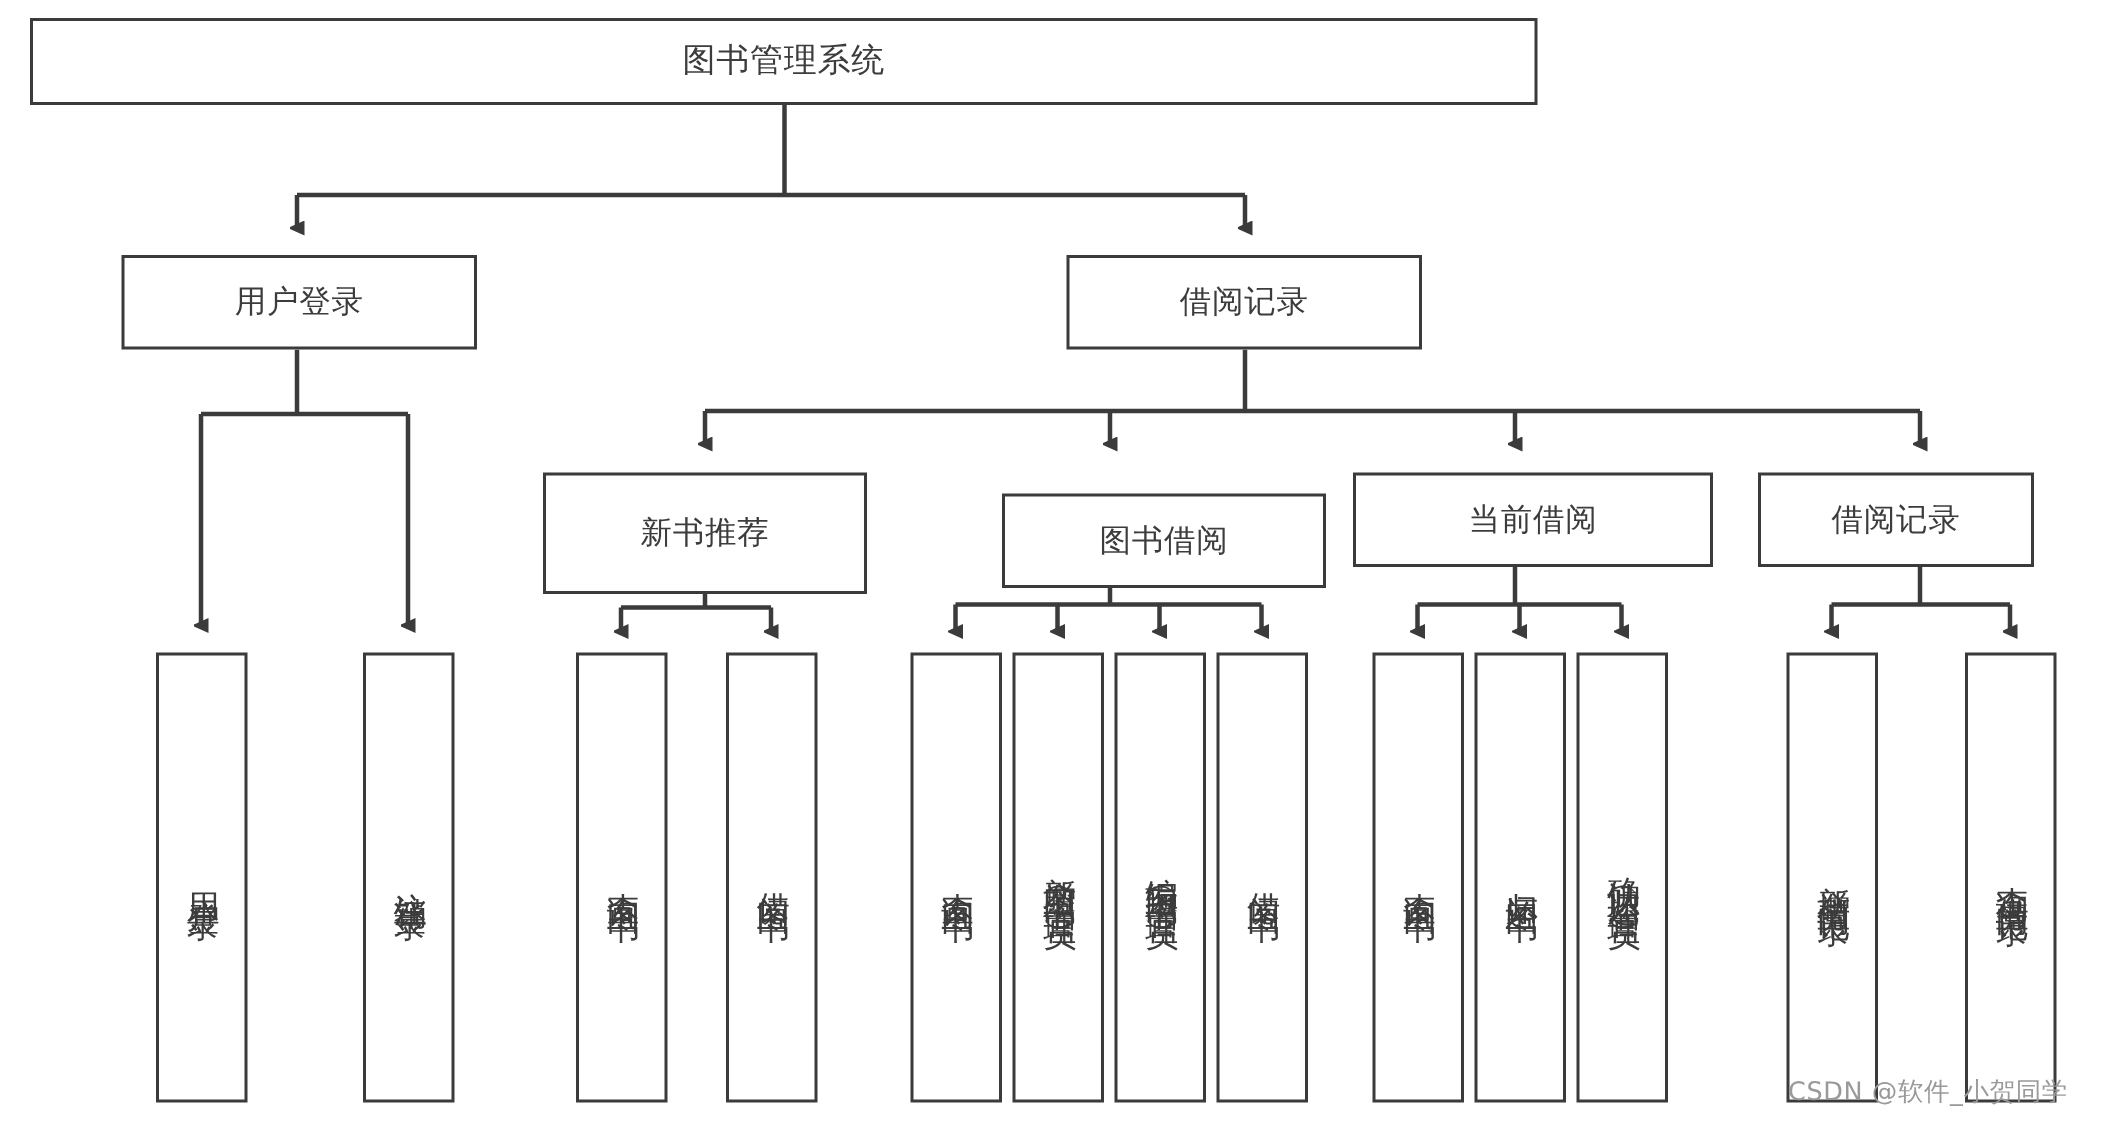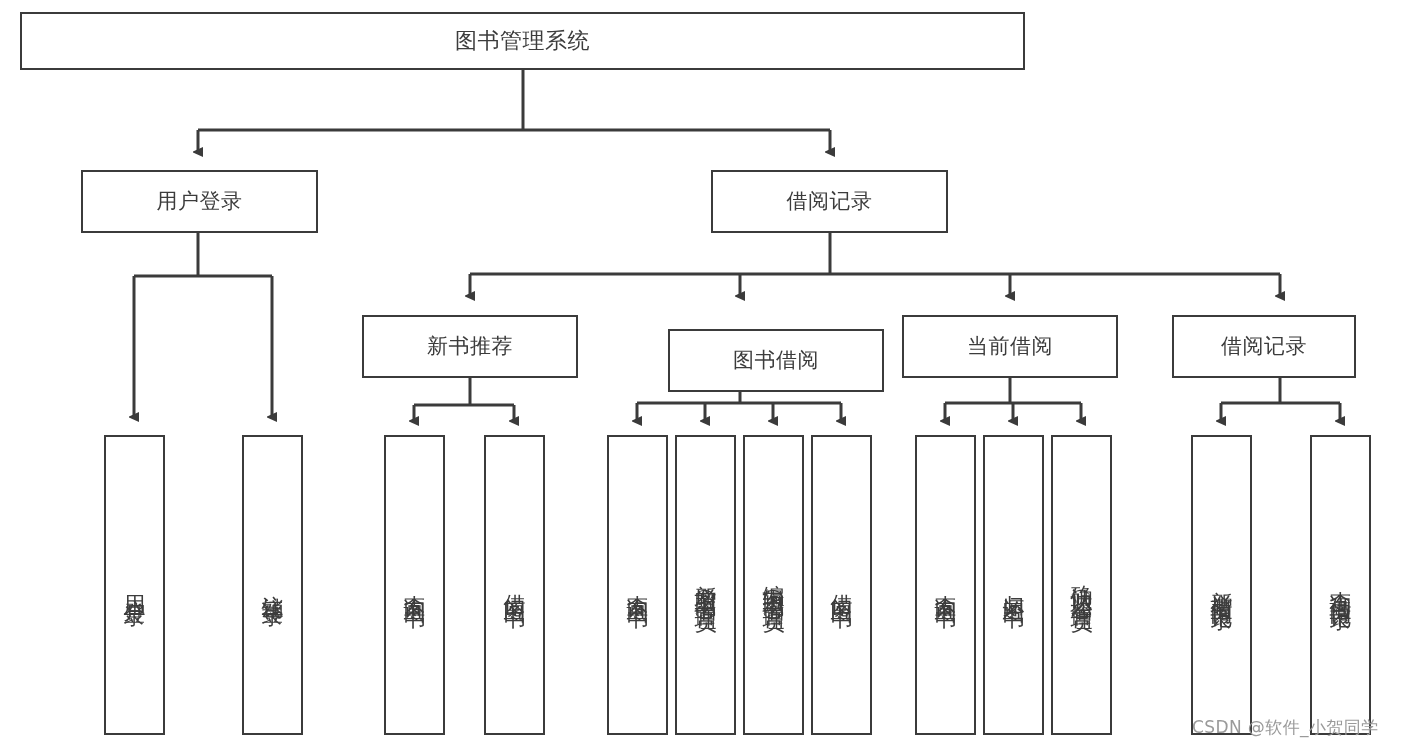--- a/index.html
+++ b/index.html
@@ -134,27 +134,27 @@
     <span class="label">图书管理系统</span>
   </div>
 
   <div class="node horizontal" style="left:81px; top:170px; width:237px; height:63px;">
     <span class="label">用户登录</span>
   </div>
   <div class="node horizontal" style="left:711px; top:170px; width:237px; height:63px;">
     <span class="label">借阅记录</span>
   </div>
 
-  <div class="node horizontal" style="left:362px; top:315px; width:216px; height:63px;">
+  <div class="node horizontal" style="left:362px; top:315px; width:216px; height:81px;">
     <span class="label">新书推荐</span>
   </div>
   <div class="node horizontal" style="left:632px; top:329px; width:216px; height:63px;margin-left:36px;">
     <span class="label">图书借阅</span>
   </div>
-  <div class="node horizontal" style="left:902px; top:315px; width:216px; height:63px;">
+  <div class="node horizontal" style="left:902px; top:315px; width:240px; height:63px;">
     <span class="label">当前借阅</span>
   </div>
   <div class="node horizontal" style="left:1172px; top:315px; width:184px; height:63px;">
     <span class="label">借阅记录</span>
   </div>
 
   <div class="node vertical" style="left:104px; top:435px; width:61px; height:300px;">
     <span class="label">用户登录</span>
   </div>
   <div class="node vertical" style="left:242px; top:435px; width:61px; height:300px;">

